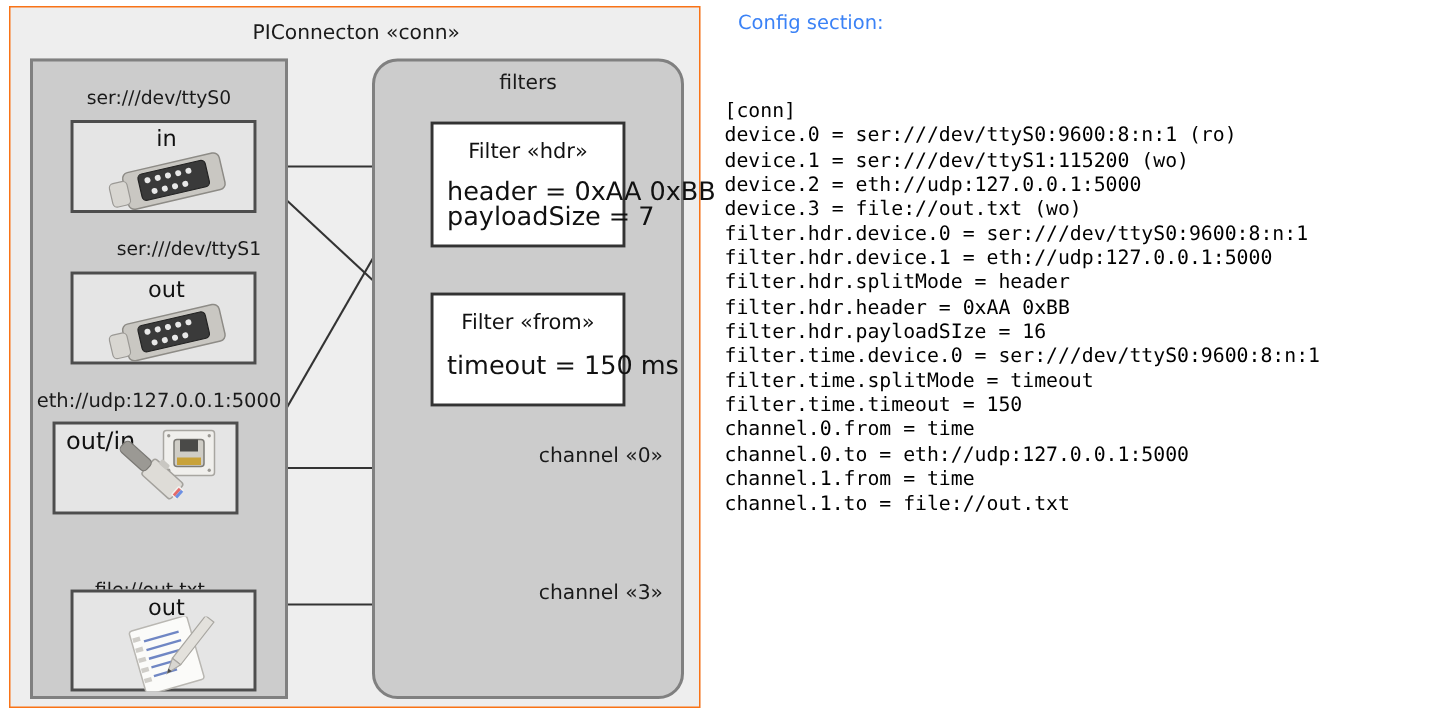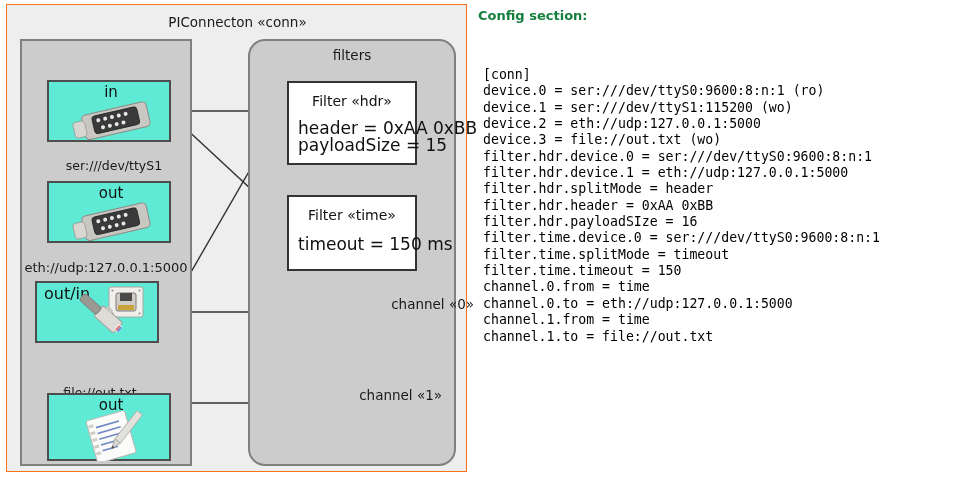--- a/index.html
+++ b/index.html
@@ -62,21 +62,21 @@
   
   .dev-label {
     position: absolute;
     text-align: center;
     font-size: 12.5px;
     color: #1a1a1a;
     white-space: nowrap;
   }
   .dev-box {
     position: absolute;
-    background: #5eead4;
+    background: #e5e5e5;
     border: 2px solid #4d4d4d;
     box-sizing: border-box;
   }
   .dev-role {
     position: absolute;
     font-size: 15px;
     color: #111111;
     white-space: nowrap;
   }
 
@@ -115,25 +115,25 @@
   #wires { position: absolute; left: 0; top: 0; width: 478px; height: 484px; }
 
   
   #config {
     position: absolute;
     left: 478px; top: 0;
     width: 486px; height: 484px;
   }
   #config-heading {
     position: absolute;
-    left: 0; top: 8px;
+    left: 14px; top: 8px;
     font-family: "DejaVu Sans", sans-serif;
-    font-weight: bold;
+    font-weight: normal;
     font-size: 13px;
-    color: #15803d;
+    color: #3b82f6;
   }
   #config-lines {
     position: absolute;
     left: 5px; top: 43px;
     font-family: "DejaVu Sans Mono", monospace;
     font-size: 13.2px;
     line-height: 16.35px;
     color: #000000;
     white-space: pre;
     margin-top: 24px;
@@ -162,20 +162,21 @@
 
       <path d="M414,228 L440,228 L440,314 L176,314" stroke="#333333" stroke-width="1.4" fill="none" marker-end="url(#arrowhead)"></path>
 
       <path d="M440,314 L440,405 L176,405" stroke="#333333" stroke-width="1.4" fill="none" marker-end="url(#arrowhead)"></path>
     </svg>
 
     <div class="diagram-title">PIConnecton «conn»</div>
 
     <div class="panel" id="panel-devices" style="left:13px; top:34px;">
 
+      <div class="dev-label" style="left:0; top:16px; width:168px;">ser:///dev/ttyS0</div>
       <div class="dev-box" style="left:25px; top:39px; width:124px; height:62px;">
         <div class="dev-role" style="left:0; top:1px; width:124px; text-align:center;">in</div>
         <svg width="96" height="42" viewBox="0 0 96 42" style="position:absolute; left:20px; top:18px;">
           <g transform="rotate(-13 48 21)">
             <rect x="14" y="8" width="66" height="25" rx="4" fill="#c9c7c2" stroke="#8d8b86" stroke-width="1"></rect>
             <rect x="24" y="11" width="46" height="18" rx="3" fill="#3a3a3a" stroke="#222" stroke-width="0.8"></rect>
             <g fill="#e8e8e8">
               <circle cx="30" cy="16" r="2"></circle>
                 <circle cx="37" cy="16" r="2"></circle>
               <circle cx="44" cy="16" r="2"></circle>
@@ -184,21 +185,21 @@
               <circle cx="33" cy="24" r="2"></circle>
                 <circle cx="40" cy="24" r="2"></circle>
               <circle cx="47" cy="24" r="2"></circle>
                 <circle cx="54" cy="24" r="2"></circle>
             </g>
             <rect x="4" y="13" width="12" height="16" rx="3" fill="#d8d6d1" stroke="#9b9995" stroke-width="0.8"></rect>
           </g>
         </svg>
       </div>
 
-      <div class="dev-label" style="left:0; top:117px; width:184px;">ser:///dev/ttyS1</div>
+      <div class="dev-label" style="left:0; top:117px; width:184px;padding-left:12px;">ser:///dev/ttyS1</div>
       <div class="dev-box" style="left:25px; top:140px; width:124px; height:62px;">
         <div class="dev-role" style="left:0; top:1px; width:124px; text-align:center;">out</div>
         <svg width="96" height="42" viewBox="0 0 96 42" style="position:absolute; left:20px; top:18px;">
           <g transform="rotate(-13 48 21)">
             <rect x="14" y="8" width="66" height="25" rx="4" fill="#c9c7c2" stroke="#8d8b86" stroke-width="1"></rect>
             <rect x="24" y="11" width="46" height="18" rx="3" fill="#3a3a3a" stroke="#222" stroke-width="0.8"></rect>
             <g fill="#e8e8e8">
               <circle cx="30" cy="16" r="2"></circle>
                 <circle cx="37" cy="16" r="2"></circle>
               <circle cx="44" cy="16" r="2"></circle>
@@ -266,30 +267,30 @@
         </svg>
       </div>
     </div>
 
     <div class="panel" id="panel-filters" style="left:241px; top:34px;border-radius:17px;">
       <div class="panel-title">filters</div>
 
       <div class="filter-box" style="left:37px; top:40px; width:130px; height:84px;">
         <div class="filter-title">Filter «hdr»</div>
         <div class="filter-prop" style="top:35px;">header = 0xAA 0xBB</div>
-        <div class="filter-prop" style="top:52px;">payloadSize = 15</div>
+        <div class="filter-prop" style="top:52px;">payloadSize = 7</div>
       </div>
 
       <div class="filter-box" style="left:37px; top:154px; width:130px; height:76px;">
-        <div class="filter-title">Filter «time»</div>
+        <div class="filter-title">Filter «from»</div>
         <div class="filter-prop" style="top:37px;">timeout = 150 ms</div>
       </div>
 
-      <div class="channel-label" style="left:0; top:255px; width:192px;padding-left:32px;">channel «0»</div>
-      <div class="channel-label" style="left:0; top:346px; width:192px;">channel «1»</div>
+      <div class="channel-label" style="left:0; top:255px; width:192px;">channel «0»</div>
+      <div class="channel-label" style="left:0; top:346px; width:192px;">channel «3»</div>
     </div>
 
   </div>
 </div>
 
 <div id="config">
   <div id="config-heading">Config section:</div>
   <div id="config-lines"><div>[conn]</div><div>device.0 = ser:///dev/ttyS0:9600:8:n:1 (ro)</div><div>device.1 = ser:///dev/ttyS1:115200 (wo)</div><div>device.2 = eth://udp:127.0.0.1:5000</div><div>device.3 = file://out.txt (wo)</div><div>filter.hdr.device.0 = ser:///dev/ttyS0:9600:8:n:1</div><div>filter.hdr.device.1 = eth://udp:127.0.0.1:5000</div><div>filter.hdr.splitMode = header</div><div>filter.hdr.header = 0xAA 0xBB</div><div>filter.hdr.payloadSIze = 16</div><div>filter.time.device.0 = ser:///dev/ttyS0:9600:8:n:1</div><div>filter.time.splitMode = timeout</div><div>filter.time.timeout = 150</div><div>channel.0.from = time</div><div>channel.0.to = eth://udp:127.0.0.1:5000</div><div>channel.1.from = time</div><div>channel.1.to = file://out.txt</div></div>
 </div>
 

